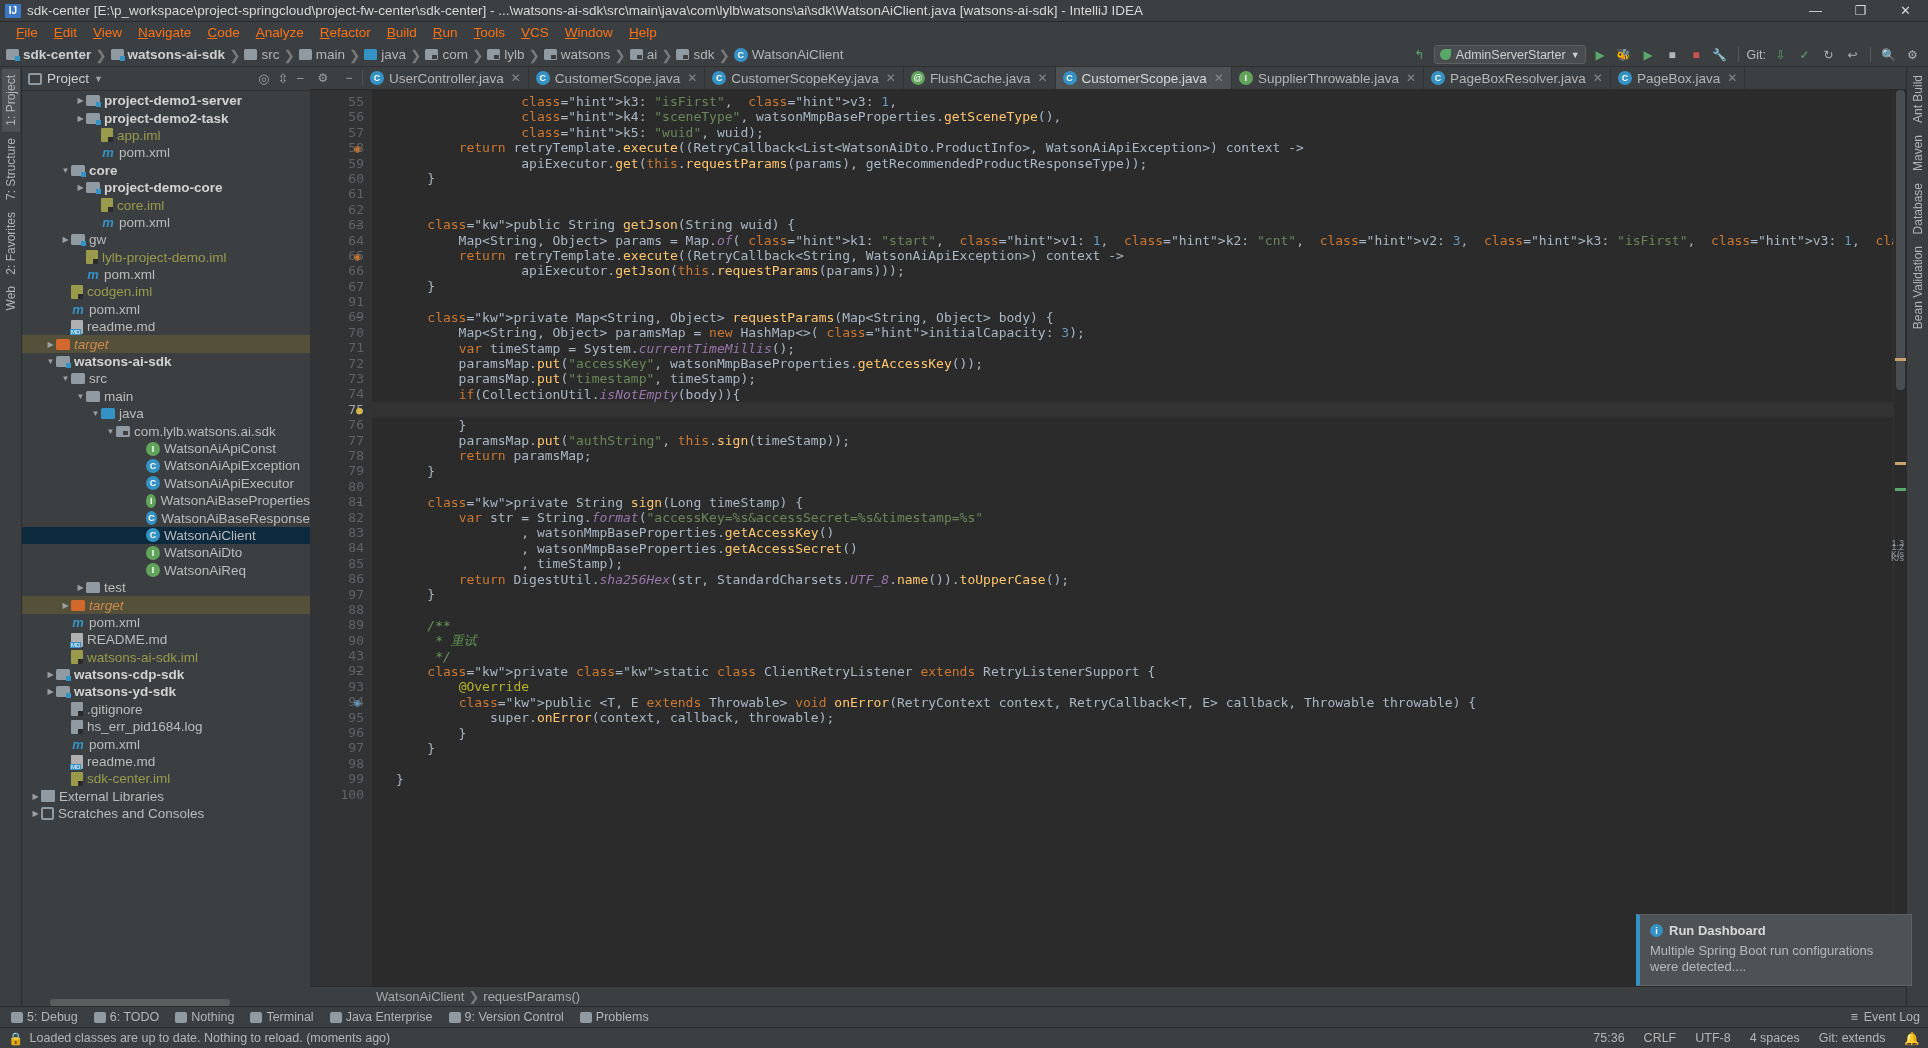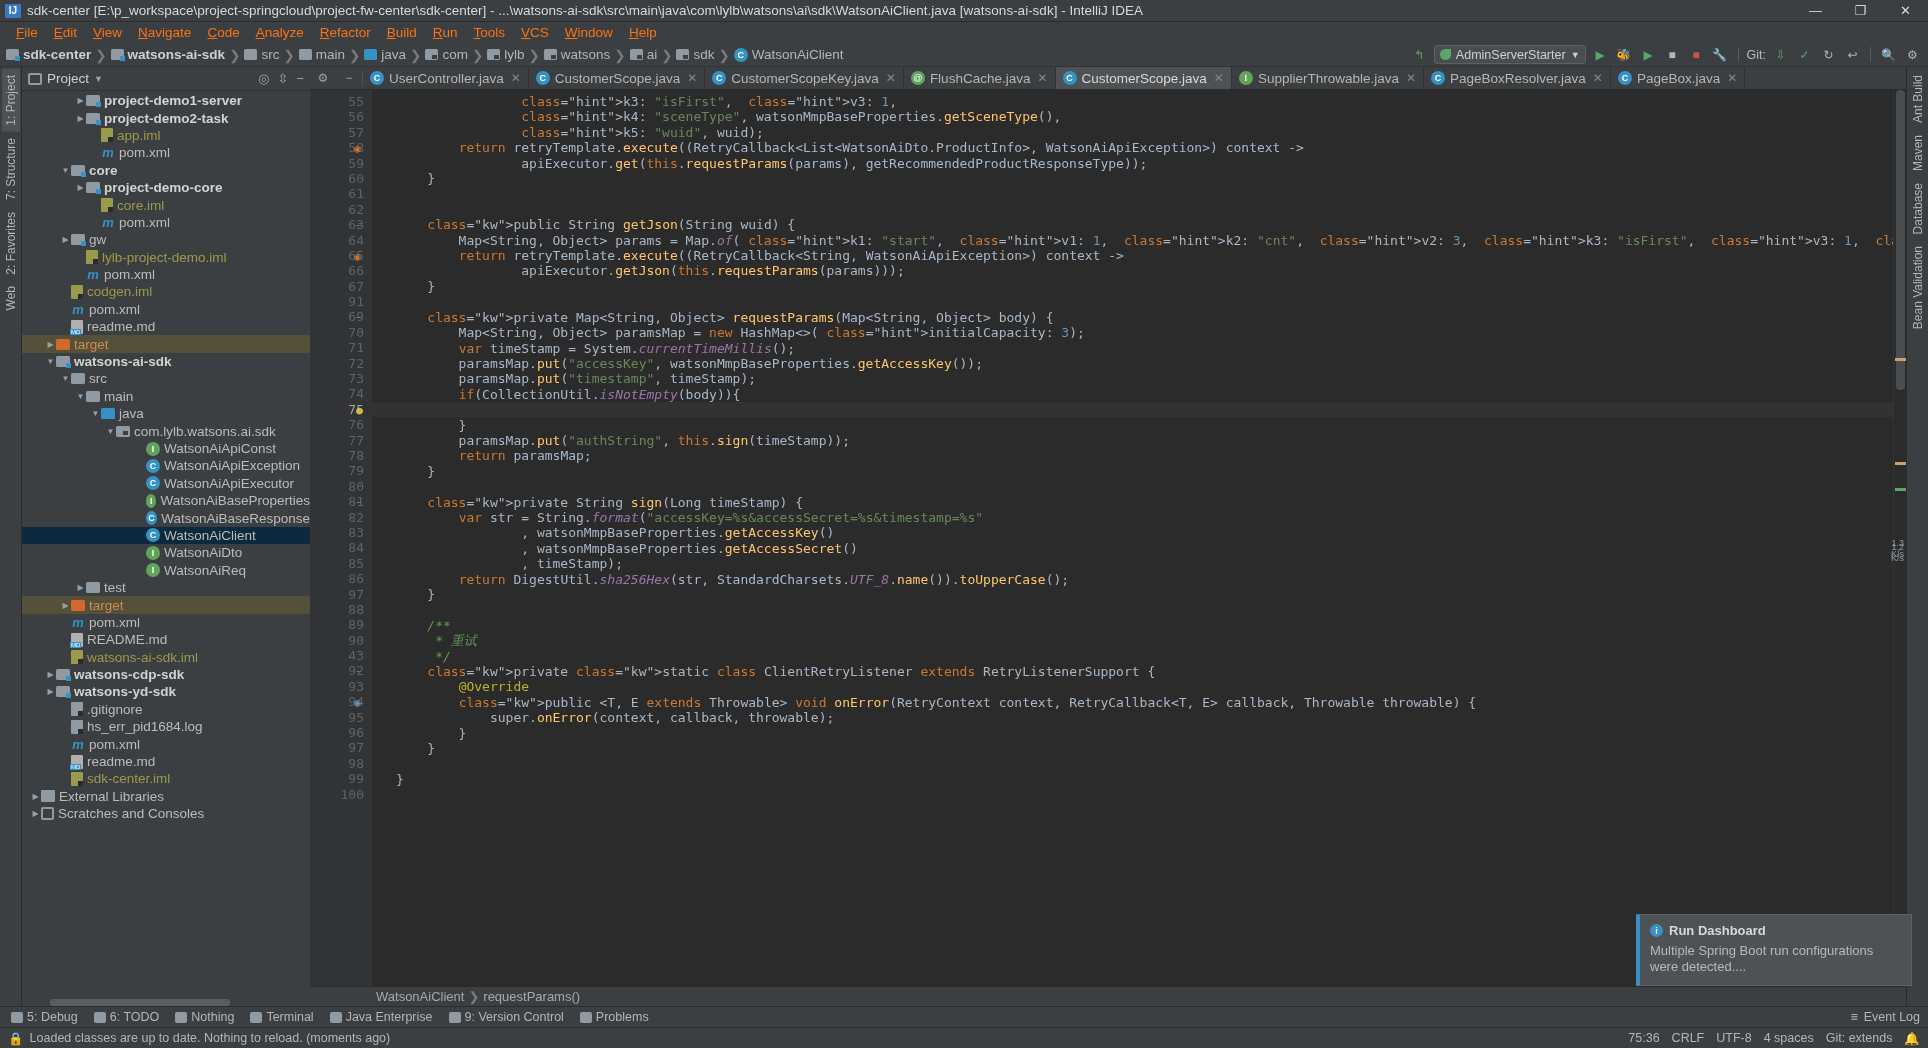--- a/index.html
+++ b/index.html
@@ -103,21 +103,21 @@
   .proj-title { font-size:13.5px; color:#cfcfcf; }
   .proj-head-icons { margin-left:auto; display:flex; gap:8px; align-items:center; color:#9aa0a6; font-size:13px;}
   .tree { flex:1 1 auto; overflow:hidden; position:relative; padding-top:1px; font-size:13.5px;}
   .trow { height:17.4px; display:flex; align-items:center; white-space:nowrap; }
   .trow.sel { background:#0d293e; }
   .trow.exc { background:#55503a; }
   .arrow { width:11px; text-align:center; color:#9aa0a6; font-size:8px; flex:0 0 11px; }
   .tlabel { margin-left:4px; }
   .tlabel.bold { font-weight:bold; color:#d2d2d2; }
   .tlabel.yel { color:#9a9a4c; }
-  .tlabel.orange { color:#cc8c4c; }
+  .tlabel.orange { color:#cc8c4c;font-style:italic; }
   .iml-ic { width:12px;height:14px;background:#9a9a4c;border-radius:1px;position:relative;}
   .iml-ic:after{content:"";position:absolute;right:0;bottom:0;width:5px;height:5px;background:#2b2b2b;}
   .pom-ic { color:#3592c4;font-style:italic;font-weight:bold;font-size:13px;width:14px;text-align:center;}
   .md-ic { width:12px;height:14px;background:#b0b0b0;border-radius:1px;position:relative;}
   .md-ic:after{content:"MD";position:absolute;left:-1px;bottom:-1px;font-size:6px;background:#3592c4;color:#fff;padding:0 1px;}
   .fold-orange { width:14px;height:11px;background:#d2682c;border-radius:1.5px; }
   .fold-gray { width:14px;height:11px;background:#8f9aa3;border-radius:1.5px; }
   .fold-blue { width:14px;height:11px;background:#3592c4;border-radius:1.5px; }
   .fold-mod { width:14px;height:11px;background:#8f9aa3;border-radius:1.5px;position:relative;}
   .fold-mod:after{content:"";position:absolute;right:-1px;bottom:-1px;width:5px;height:5px;background:#3592c4;}
@@ -182,21 +182,21 @@
     flex:0 0 21px;border-top:1px solid #2b2b2b;padding-left:4px;font-size:12.5px;color:#b5b5b5;
   }
   .btmbar .bi { display:flex;align-items:center;gap:4px;padding:2px 7px;white-space:nowrap; }
   .btmbar .right { margin-left:auto; display:flex;align-items:center;gap:6px;padding-right:8px;}
 
   
   .status {
     height:21px;background:#3c3f41;display:flex;align-items:center;
     flex:0 0 21px;font-size:12.5px;color:#b5b5b5;padding:0 8px;gap:6px;border-top:1px solid #2b2b2b;
   }
-  .status .right { margin-left:auto;display:flex;align-items:center;gap:12px;}
+  .status .right { margin-left:auto;display:flex;align-items:center;gap:19px;}
 
   
   .notif {
     position:absolute; right:16px; bottom:62px; width:276px; background:#4e5254;
     border:1px solid #5e6264; border-left:4px solid #3592c4; padding:8px 10px 10px 10px;
     font-size:13px; color:#c9c9c9;
   }
   .notif .nt { color:#d8d8d8; font-weight:bold; margin-bottom:5px; display:flex;gap:6px;align-items:center;}
   .info-ic{width:13px;height:13px;border-radius:50%;background:#3592c4;color:#fff;font-size:9px;
     display:inline-flex;align-items:center;justify-content:center;font-weight:bold;}

